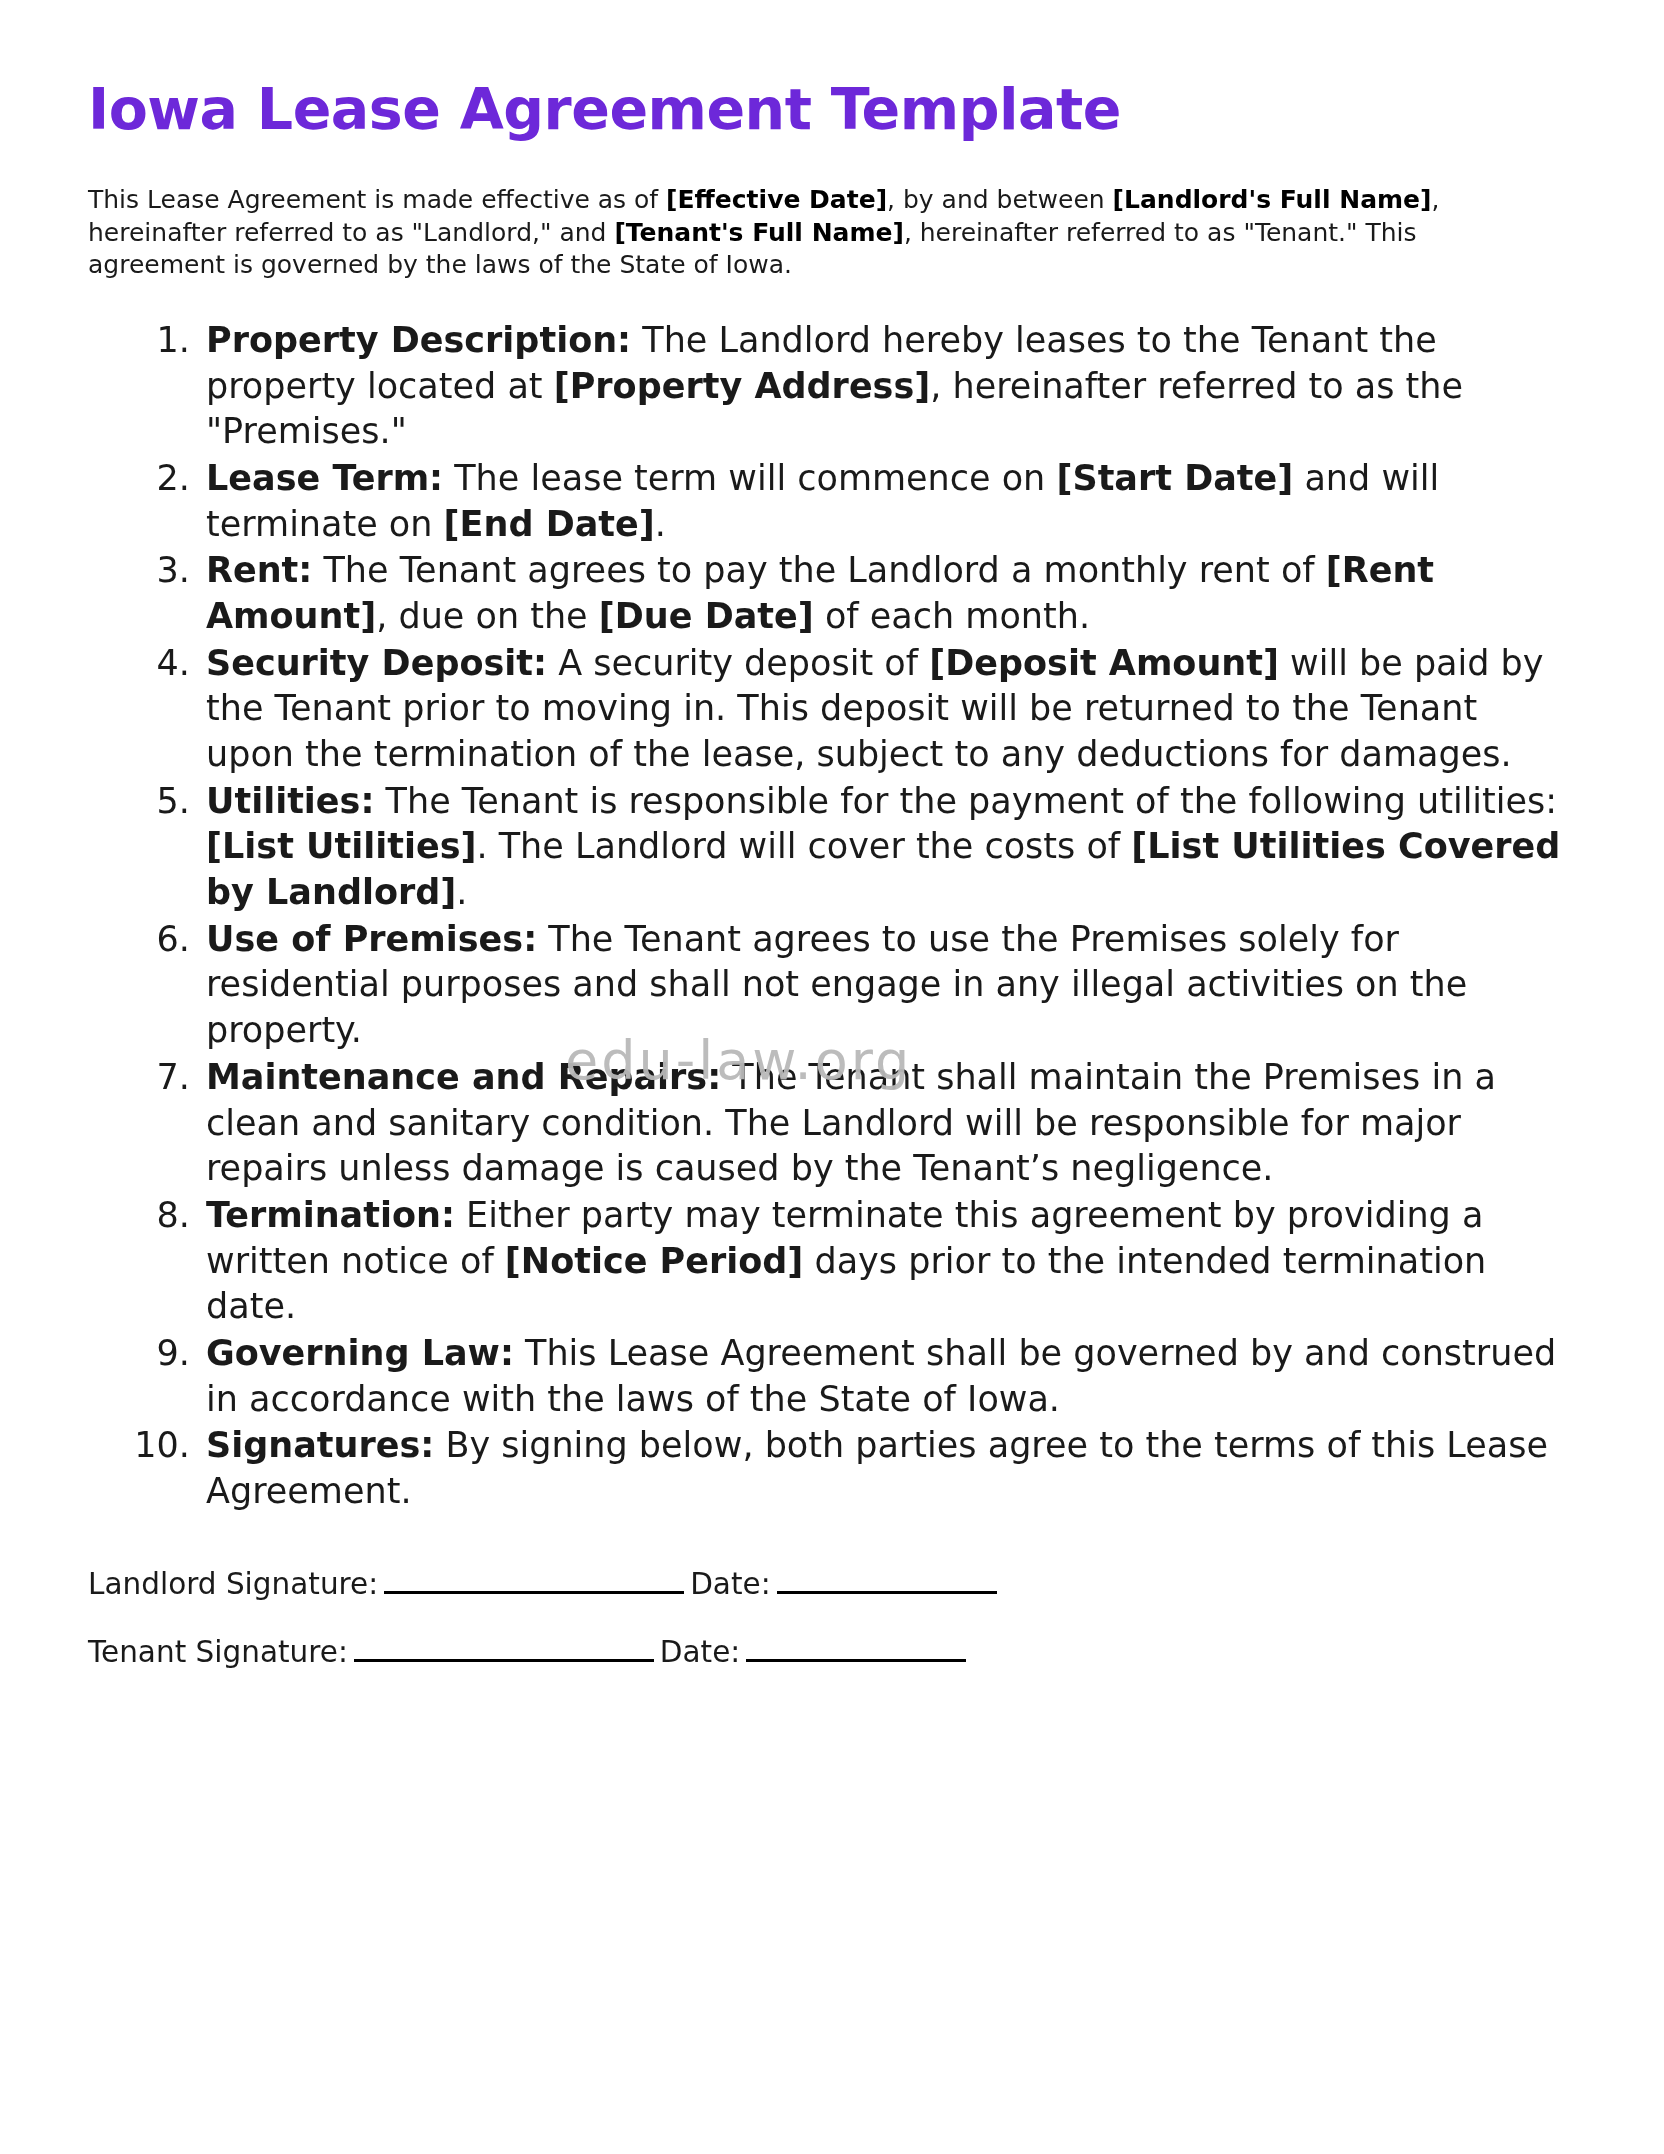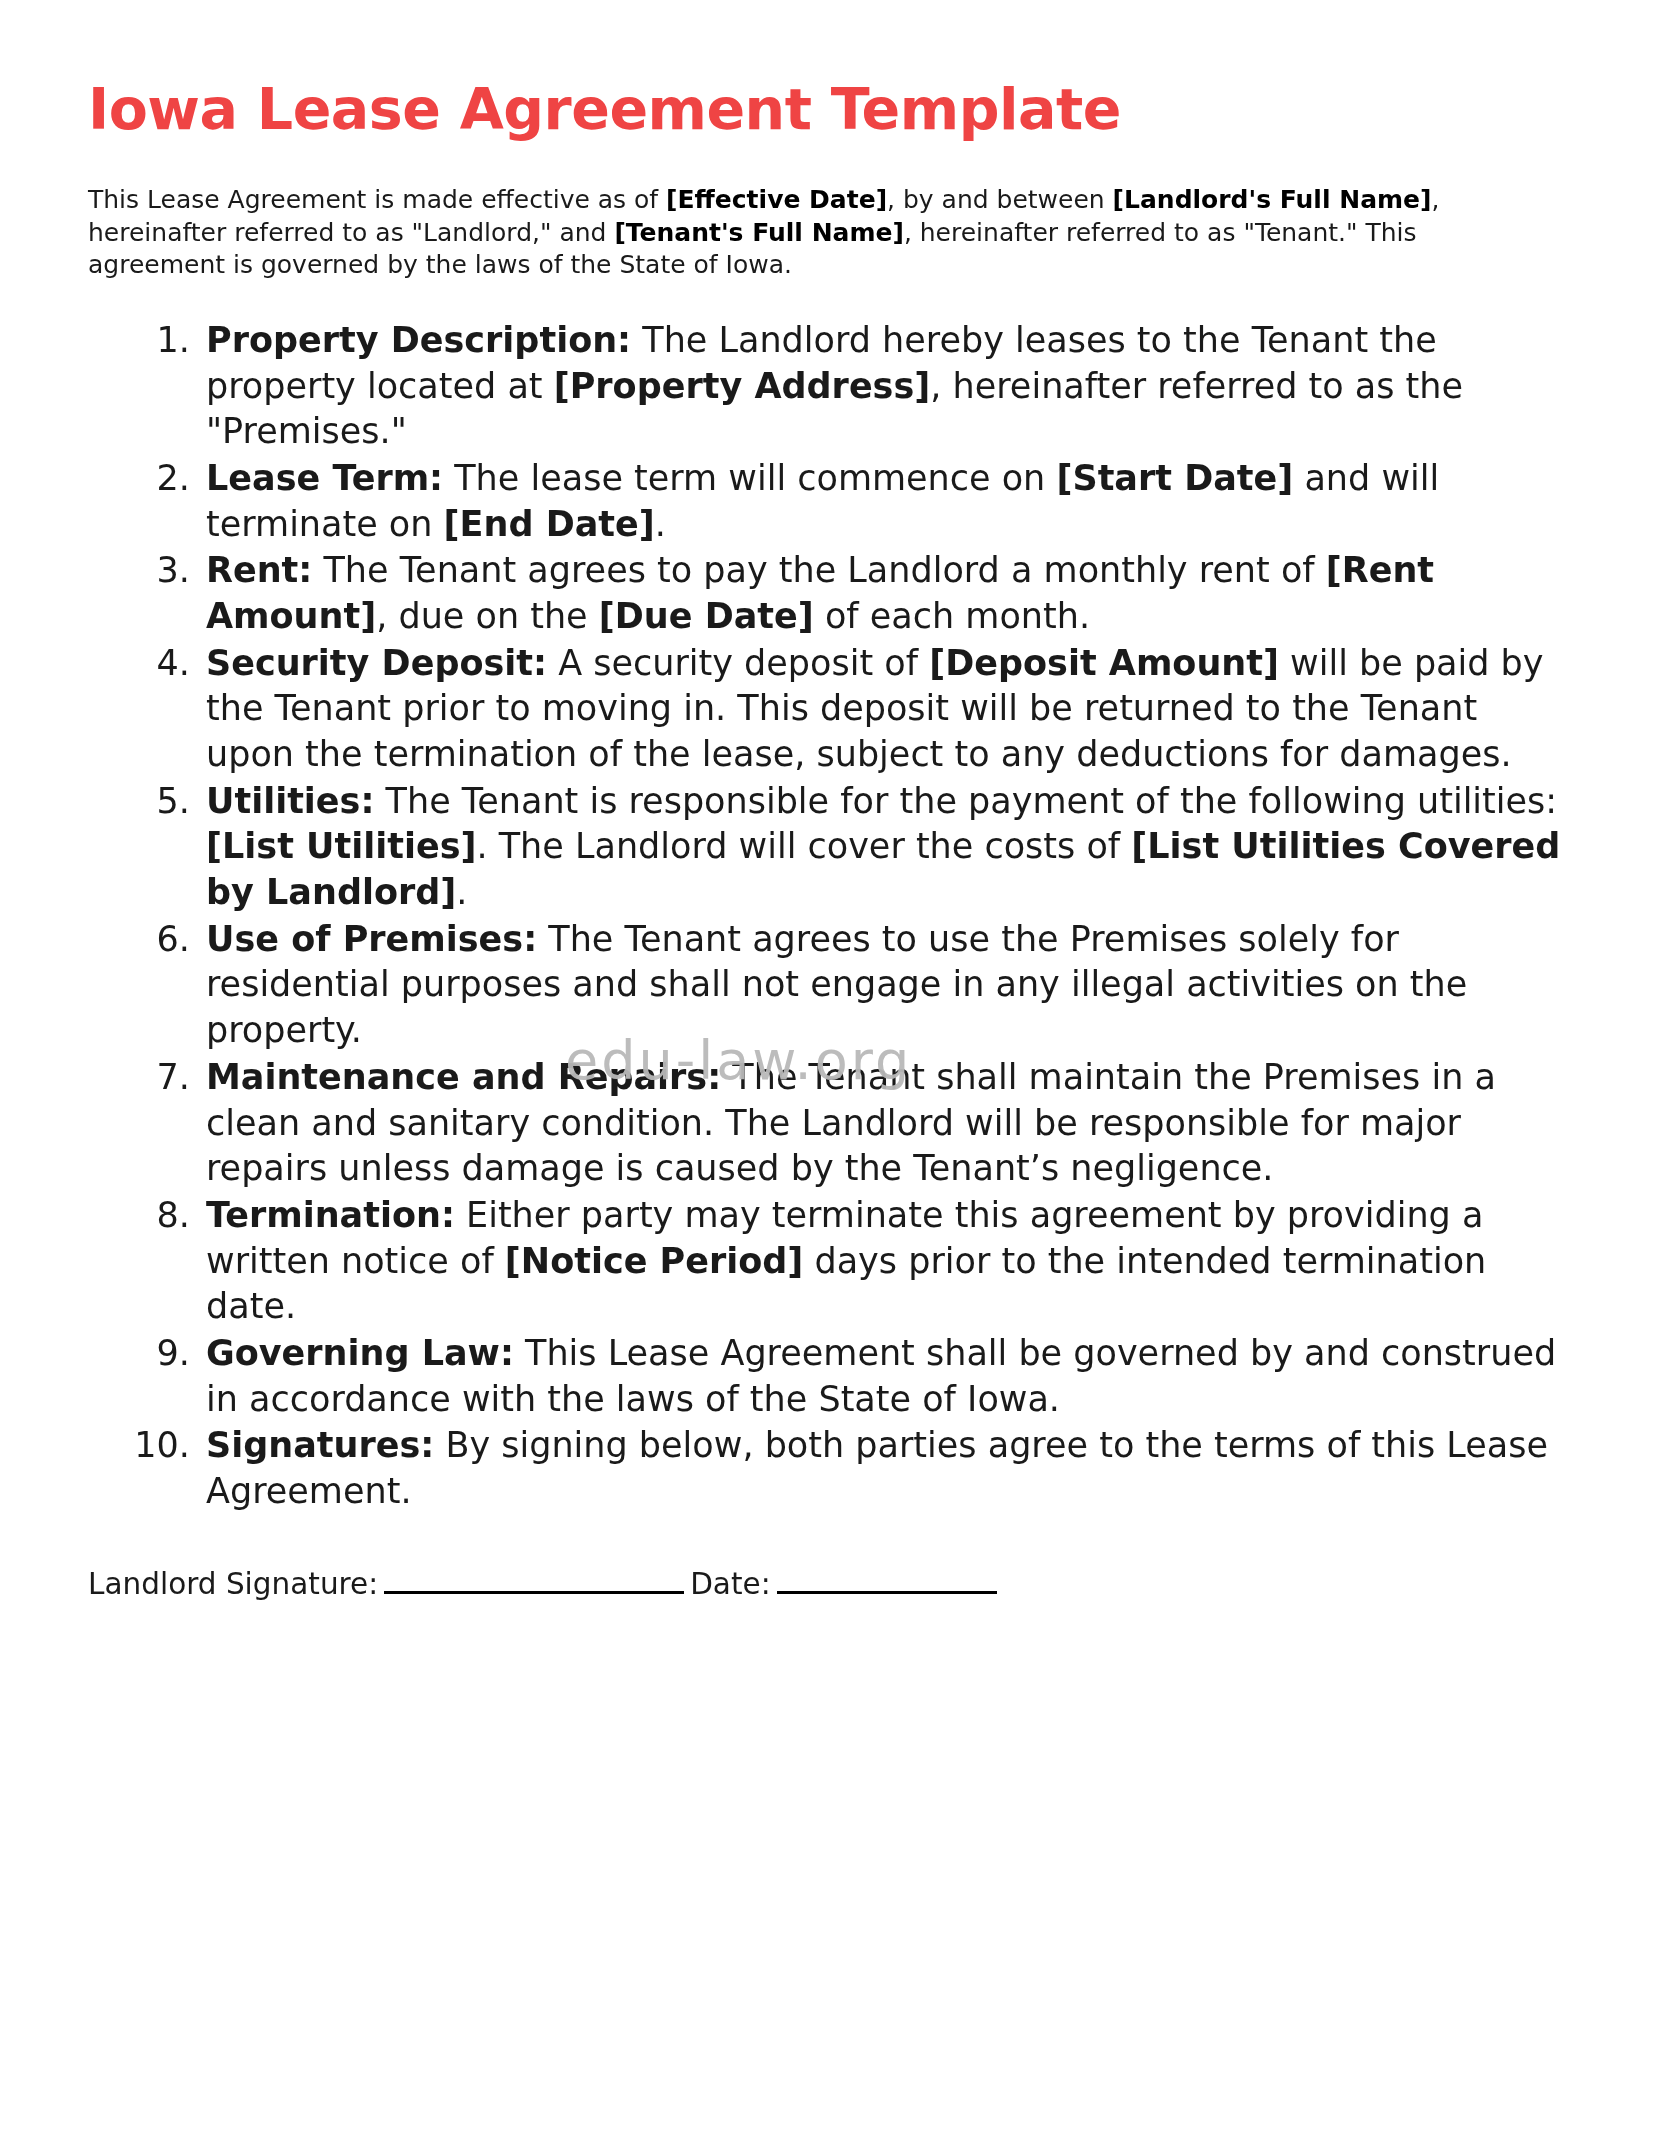--- a/index.html
+++ b/index.html
@@ -22,21 +22,21 @@
     height: 2154px;
     box-sizing: border-box;
     padding: 78px 100px 0 88px;
   }
   .doc-title {
     font-size: 57px;
     font-weight: bold;
     line-height: 1.12;
     letter-spacing: -0.5px;
     margin: 0 0 42px 0;
-    color: #ef4444;
+    color: #6d28d9;
   }
   .para {
     font-size: 25px;
     line-height: 1.31;
     margin: 0 0 36px 0;
     color: #1a1a1a;
     max-width: 1420px;
   }
   .para b, .item b, .sig-label b { font-weight: bold; color: #000; }
 
@@ -116,18 +116,19 @@
     <li><b>Utilities:</b><span> The Tenant is responsible for the payment of the following utilities: </span><b>[List Utilities]</b><span>. The Landlord will cover the costs of </span><b>[List Utilities Covered by Landlord]</b><span>.</span></li>
     <li><b>Use of Premises:</b><span> The Tenant agrees to use the Premises solely for residential purposes and shall not engage in any illegal activities on the property.</span><b></b><span></span><b></b><span></span></li>
     <li><b>Maintenance and Repairs:</b><span> The Tenant shall maintain the Premises in a clean and sanitary condition. The Landlord will be responsible for major repairs unless damage is caused by the Tenant’s negligence.</span><b></b><span></span><b></b><span></span></li>
     <li><b>Termination:</b><span> Either party may terminate this agreement by providing a written notice of </span><b>[Notice Period]</b><span> days prior to the intended termination date.</span><b></b><span></span></li>
     <li><b>Governing Law:</b><span> This Lease Agreement shall be governed by and construed in accordance with the laws of the State of Iowa.</span><b></b><span></span><b></b><span></span></li>
     <li><b>Signatures:</b><span> By signing below, both parties agree to the terms of this Lease Agreement.</span><b></b><span></span><b></b><span></span></li>
   </ol>
 
   <div class="sig-block">
     <div class="sig-row"><span>Landlord Signature:</span><span class="rule sig"></span><span>Date:</span><span class="rule date"></span></div>
+    <div class="sig-row"><span>Tenant Signature:</span><span class="rule sig"></span><span>Date:</span><span class="rule date"></span></div>
   </div>
 
 
   <div class="watermark">edu-law.org</div>
 
 </div>
 
 </body></html>

